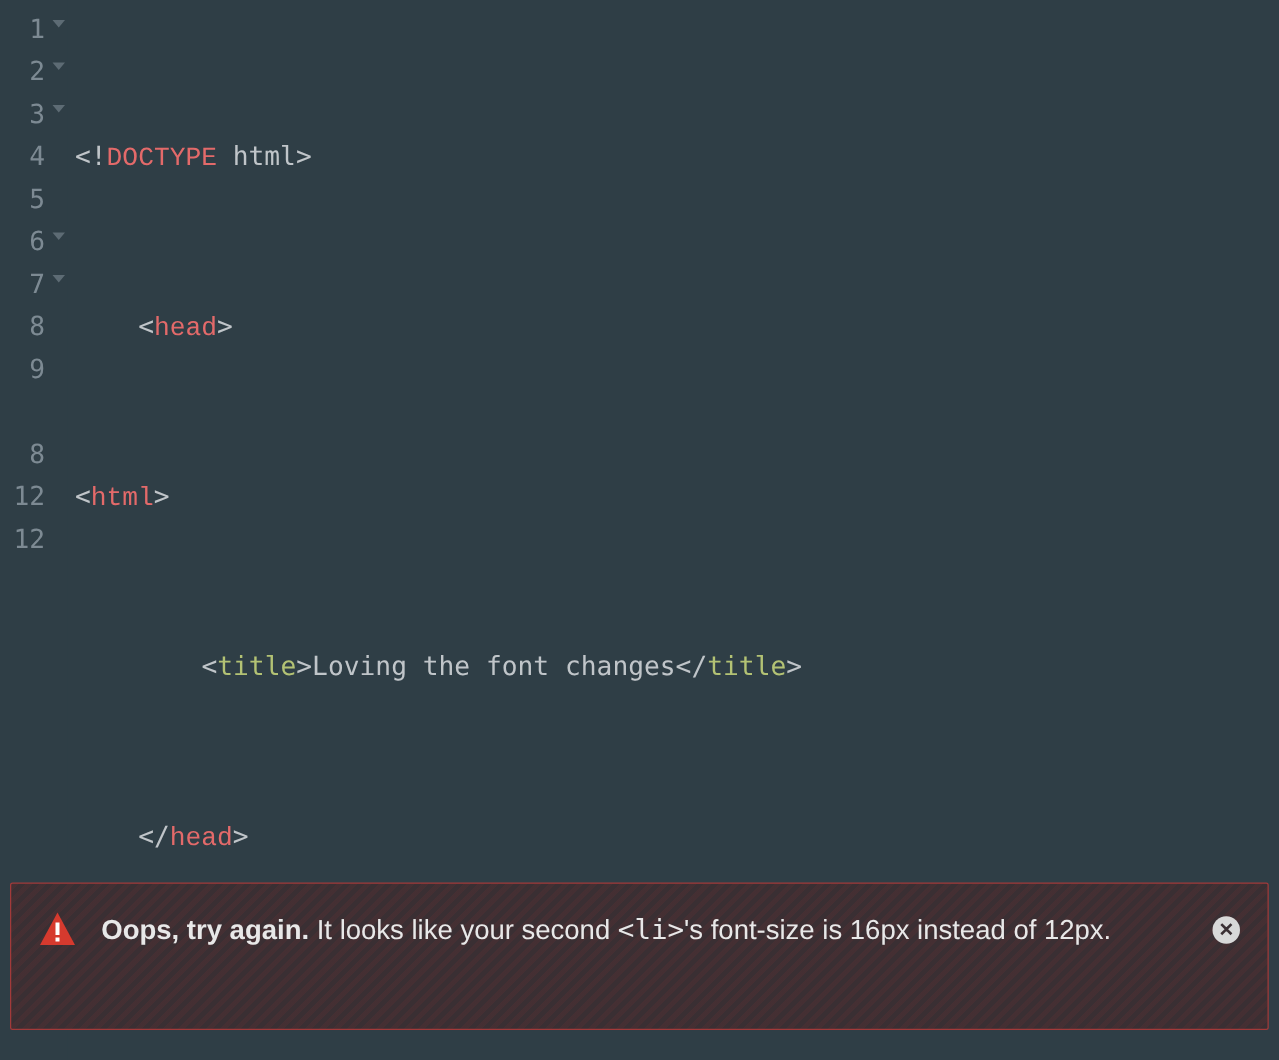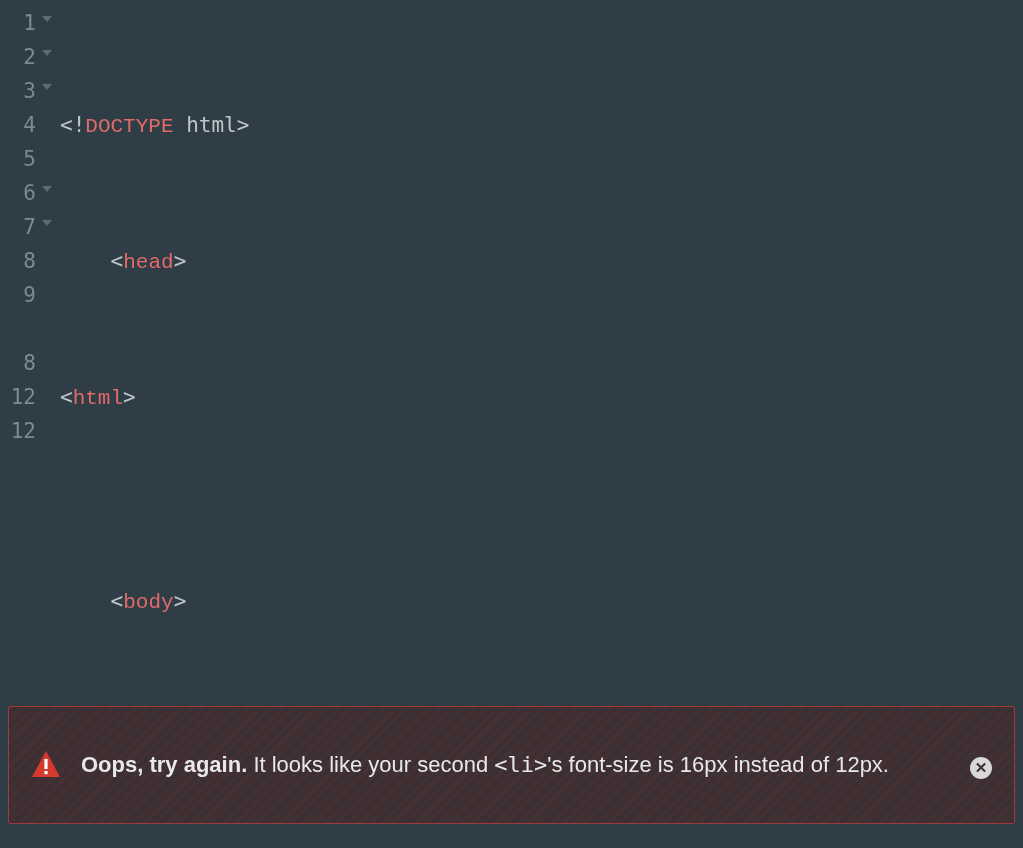--- a/index.html
+++ b/index.html
@@ -82,21 +82,21 @@
     background: #3a2f33;
     background-image: repeating-linear-gradient(
       135deg,
       rgba(160,50,50,0.10) 0px,
       rgba(160,50,50,0.10) 4px,
       transparent 4px,
       transparent 8px
     );
     border-radius: 2px;
     display: flex;
-    align-items: center;
+    align-items: flex-start;
     padding: 20px 22px 20px 22px;
     font-family: -apple-system, "Segoe UI", Helvetica, Arial, sans-serif;
     color: #e8e8e8;
   }
   .error-banner .warn-icon {
     flex: 0 0 auto;
     margin-right: 20px;
     margin-top: 2px;
   }
   .error-banner .msg {
@@ -145,21 +145,23 @@
   </div>
 
   <div class="code">
     
     <div class="code-line"><span class="punct">&lt;!</span><span class="tag">DOCTYPE</span><span class="punct"> html&gt;</span></div>
     
     <div class="code-line"><span class="punct">    </span><span class="punct">&lt;</span><span class="tag">head</span><span class="punct">&gt;</span></div>
     
     <div class="code-line"><span class="punct">&lt;</span><span class="tag">html</span><span class="punct">&gt;</span></div>
     
+    <div class="code-line"><span class="punct">        </span><span class="punct">&lt;</span><span class="tag2">title</span><span class="punct">&gt;</span><span class="txt">Loving the font changes</span><span class="punct">&lt;/</span><span class="tag2">title</span><span class="punct">&gt;</span></div>
     
+    <div class="code-line"><span class="punct">    </span><span class="punct">&lt;/</span><span class="tag">head</span><span class="punct">&gt;</span></div>
     
     <div class="code-line"><span class="punct">    </span><span class="punct">&lt;</span><span class="tag">body</span><span class="punct">&gt;</span></div>
     
     
     
     
     
     
     
     

